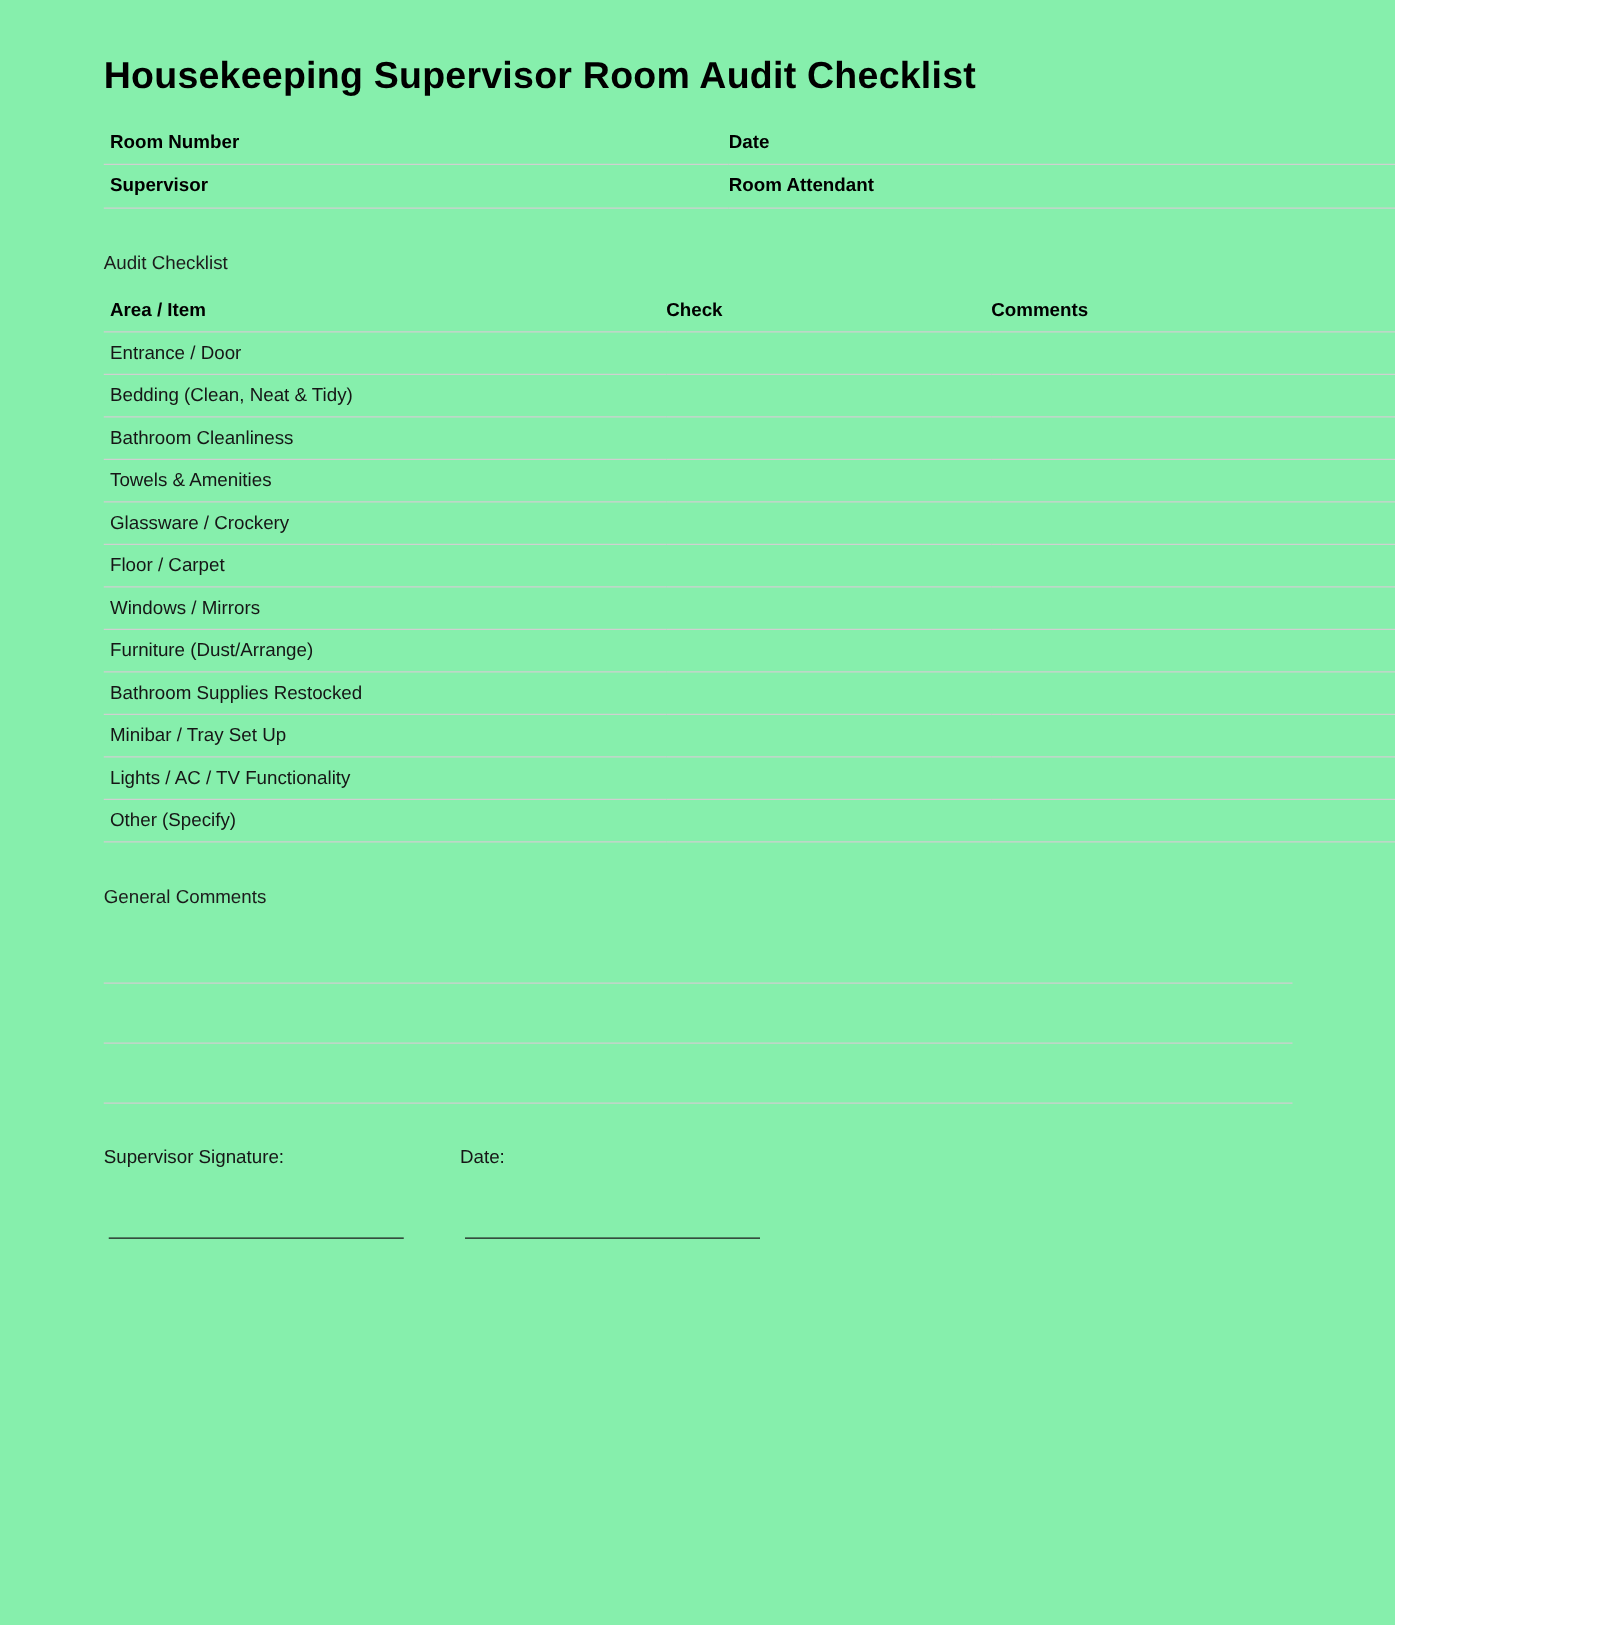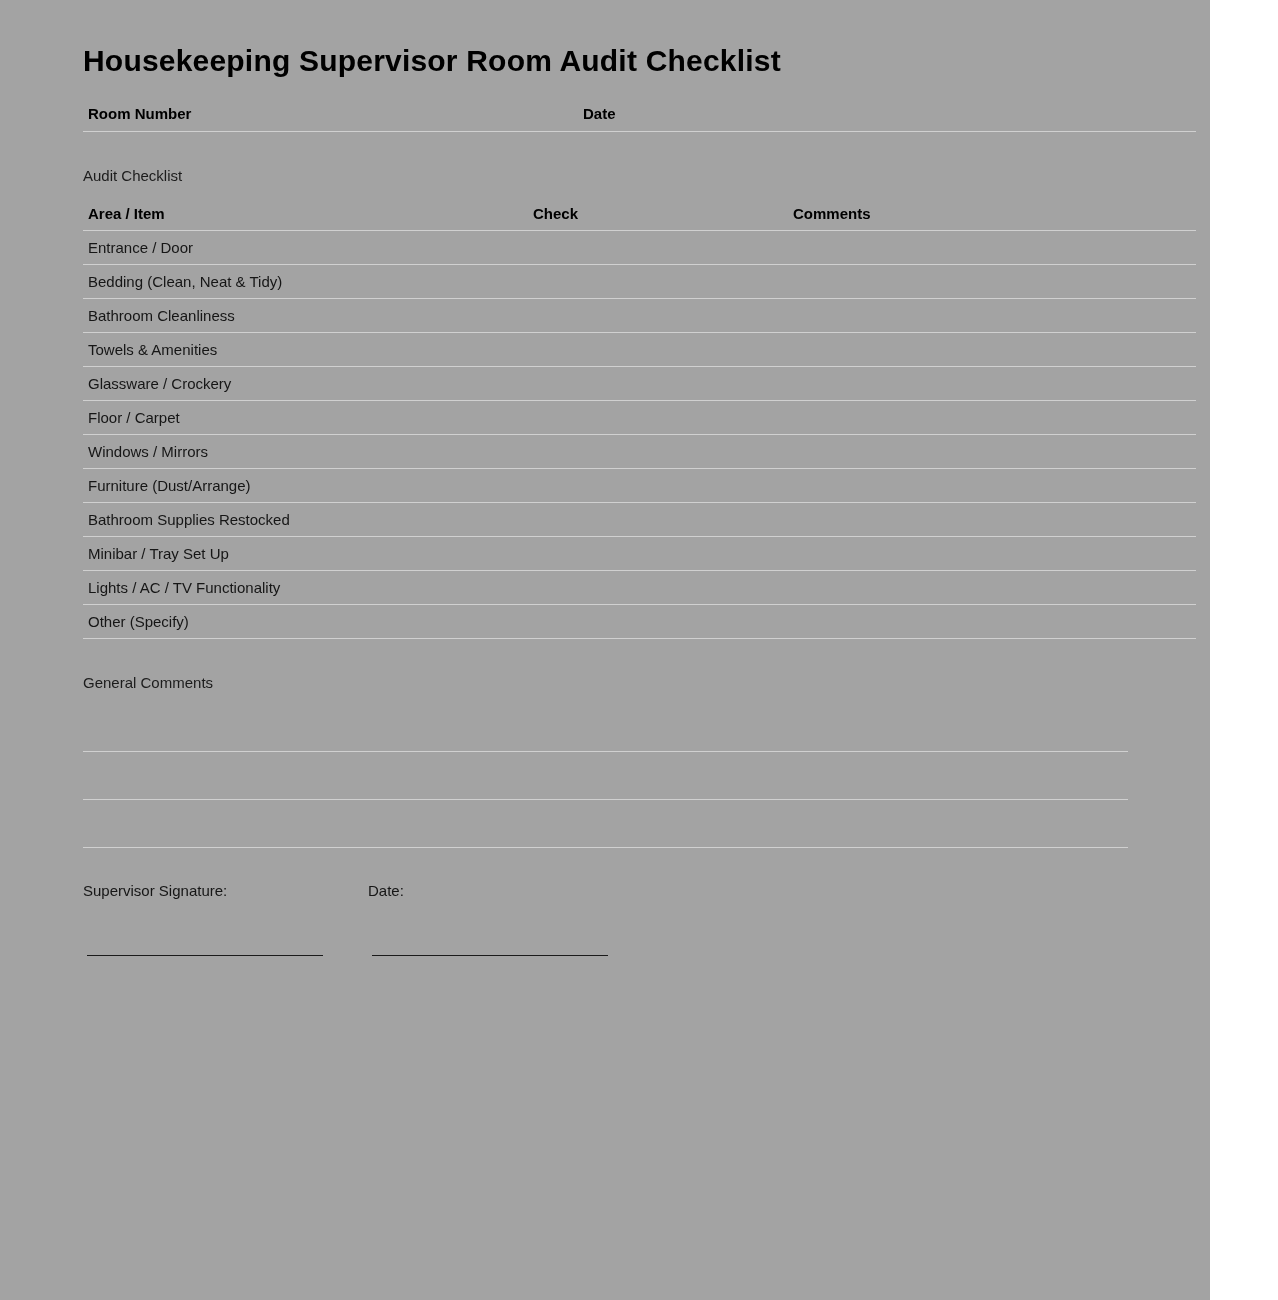--- a/index.html
+++ b/index.html
@@ -2,24 +2,24 @@
 <html><head>
 <meta charset="utf-8">
 <style>
   html, body {
     margin: 0;
     padding: 0;
     background: #ffffff;
   }
   .page {
     position: relative;
-    width: 1210px;
+    width: 1116px;
     height: 1300px;
     box-sizing: border-box;
-    background: #a3a3a3;
+    background: #86efac;
     padding: 45px 82px 0 83px;
     font-family: "Liberation Sans", sans-serif;
     color: #111111;
     overflow: hidden;
   }
 
   
   .doc-title {
     margin: 0 0 19px 0;
     font-size: 30px;
@@ -123,20 +123,24 @@
 
   <table class="fields">
     <colgroup>
         <col style="width:500px">
         <col style="width:613px">
       </colgroup>
     <tbody>
       <tr>
         <td>Room Number</td>
         <td class="right-col">Date</td>
+      </tr>
+      <tr>
+        <td>Supervisor</td>
+        <td class="right-col">Room Attendant</td>
       </tr>
     </tbody>
   </table>
 
   <div class="section-heading">Audit Checklist</div>
 
   <table class="checklist">
     <colgroup>
         <col style="width:450px">
         <col style="width:260px">

